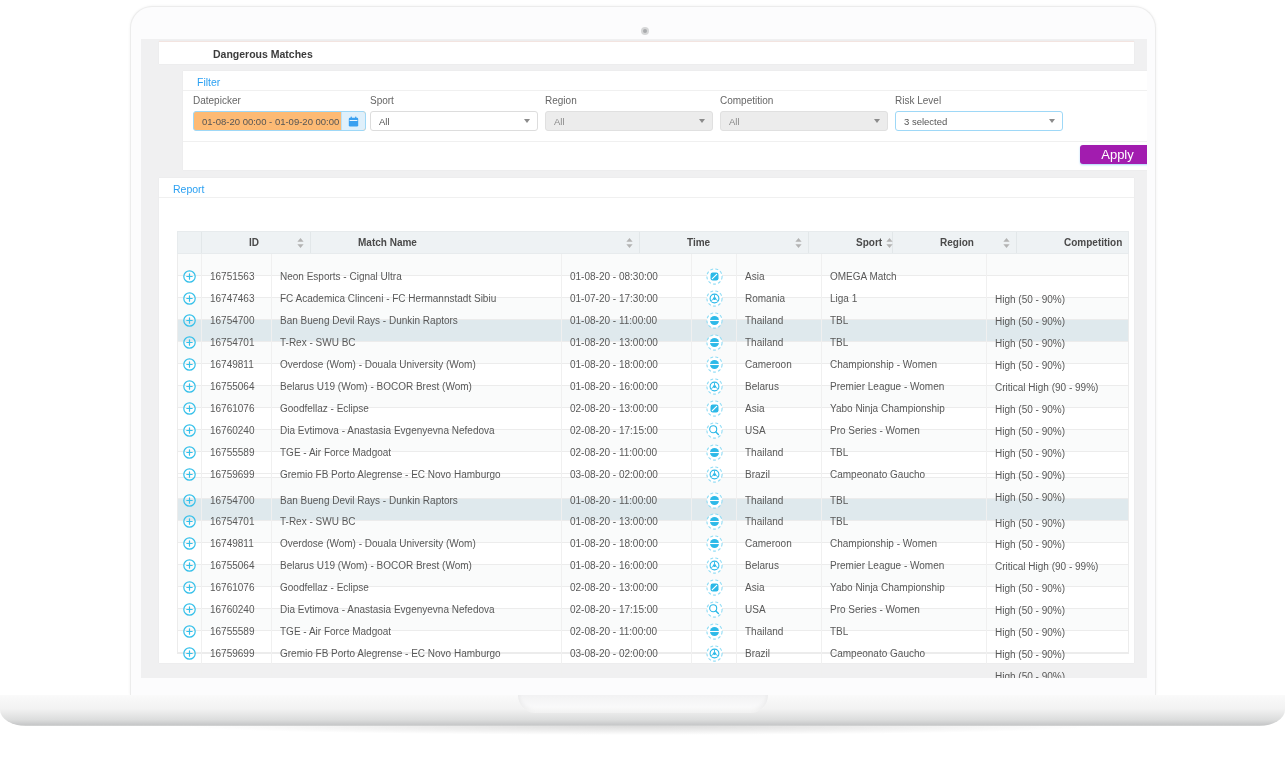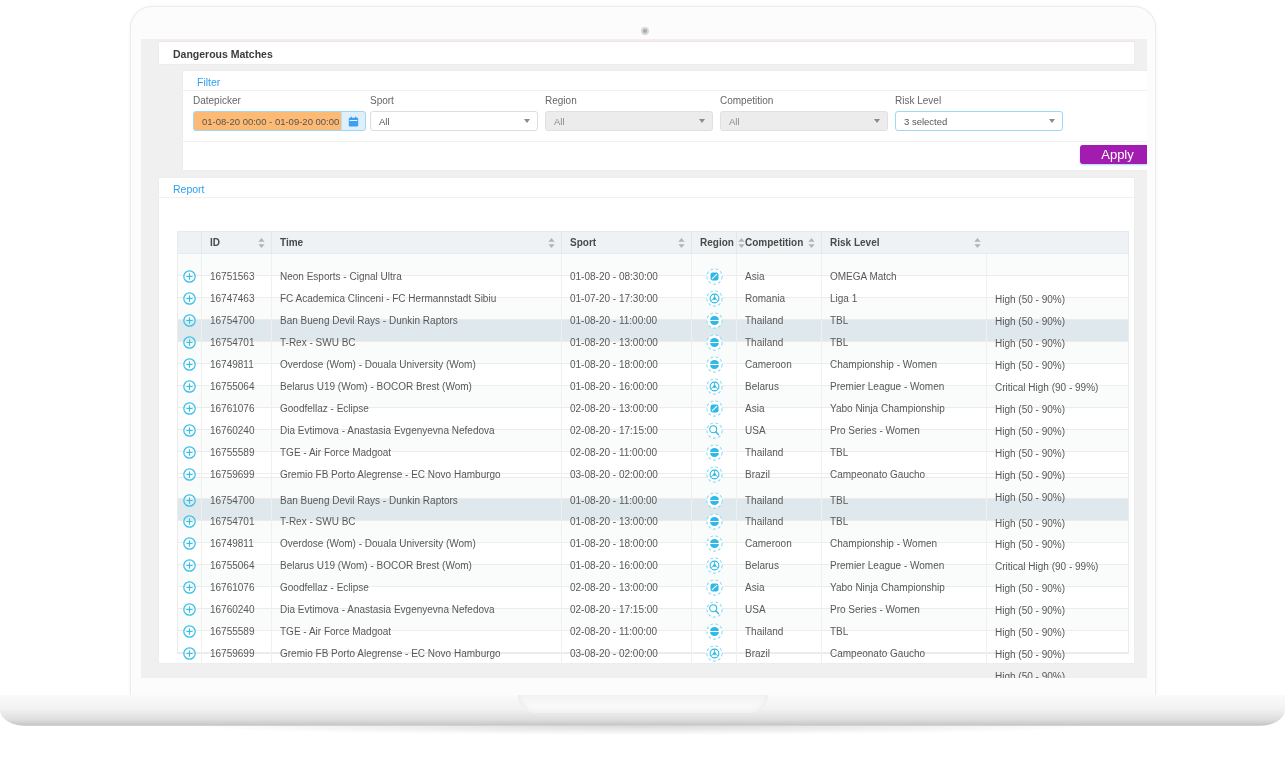--- a/index.html
+++ b/index.html
@@ -22,21 +22,21 @@
     background:linear-gradient(180deg,#fafafa 0%,#f2f2f2 45%,#dcdddd 80%,#c7c8c9 96%,#d7d8d8 100%);
     border-radius:0 0 26px 26px / 0 0 16px 16px; }
   .base-notch { position:absolute; left:518px; top:0; width:250px; height:18px;
     background:linear-gradient(180deg,#f2f2f3,#fdfdfd);
     border-radius:0 0 18px 18px; box-shadow:inset 0 -3px 4px rgba(0,0,0,.05); }
   .base-shadow { position:absolute; top:31px; left:30px; right:30px; height:12px;
     background:radial-gradient(ellipse 50% 100% at 50% 0, rgba(0,0,0,.14), rgba(0,0,0,0) 75%); }
 
   
   .card { position:absolute; left:18px; width:975px; background:#fff;
-    box-shadow:0 0 1px rgba(0,0,0,.08); }
+    box-shadow:0 0 1px rgba(0,0,0,.08);padding-left:40px; }
   .titlebar { top:2px; height:23px; border-top:1px solid #f3e4e0; }
   .titlebar .app-title { padding:6px 0 0 14px; font-size:10.5px; font-weight:700; color:#3c3c3c; }
 
   .filter-card { top:32px; height:99px;margin-left:24px; }
   .report-card { top:139px; height:485px;text-decoration:underline; }
 
   .section-label { position:absolute; left:14px; top:5px; font-size:10.5px; color:#2ba0f2; }
   .section-rule { position:absolute; left:0; right:0; top:19px; border-bottom:1px solid #f0f0f0; }
 
   
@@ -66,21 +66,21 @@
   .apply-btn { position:absolute; left:897px; top:74px; width:75px; height:19px;
     background:#a21caf; color:#fff; font-size:13px; border:none; border-radius:3px;
     text-align:center; line-height:19px; cursor:pointer;
     box-shadow:0 1px 2px rgba(43,155,242,.4); }
 
   
   .table { position:absolute; left:18px; top:53px; width:952px; font-size:10px; color:#595959; }
   .trow { display:grid; grid-template-columns:24px 70px 290px 130px 45px 85px 165px 143px;
     align-items:center; }
   .thead { background:#eef2f4; height:23px; color:#4a4a4a; font-weight:700;
-    border:1px solid #e7ebed; }
+    border:1px solid #e7ebed;gap:39px; }
   .th { display:flex; align-items:center; justify-content:space-between;
     padding:0 6px 0 8px; height:100%; border-right:1px solid #e2e7e9; cursor:pointer; }
   .th:last-child { border-right:none; }
   .th.empty { cursor:default; }
   .row { height:22px; border-bottom:1px solid #ececec; background:#fff; cursor:pointer; }
   .row:nth-child(odd) { background:#fafbfb; }
   .row.hl { background:#dfe9ed; }
   .row.gap { margin-top:3px; border-top:1px solid #ececec; }
   .cell { padding-left:8px; height:100%; display:flex; align-items:center;
     border-right:1px solid #f0f0f0; overflow:hidden; white-space:nowrap; }
@@ -165,20 +165,27 @@
         <div class="trow thead">
             <div class="th empty"></div>
             <div class="th">
               <span>ID</span>
               <svg width="7" height="10" viewBox="0 0 7 10" class="sort-glyph">
     <path d="M3.5 0 L6.6 3.8 L0.4 3.8 Z" fill="#b3b3b3"></path>
     <path d="M0.4 6.2 L6.6 6.2 L3.5 10 Z" fill="#b3b3b3"></path>
   </svg>
             </div>
             <div class="th">
+              <span>Match Name</span>
+              <svg width="7" height="10" viewBox="0 0 7 10" class="sort-glyph">
+    <path d="M3.5 0 L6.6 3.8 L0.4 3.8 Z" fill="#b3b3b3"></path>
+    <path d="M0.4 6.2 L6.6 6.2 L3.5 10 Z" fill="#b3b3b3"></path>
+  </svg>
+            </div>
+            <div class="th">
               <span>Time</span>
               <svg width="7" height="10" viewBox="0 0 7 10" class="sort-glyph">
     <path d="M3.5 0 L6.6 3.8 L0.4 3.8 Z" fill="#b3b3b3"></path>
     <path d="M0.4 6.2 L6.6 6.2 L3.5 10 Z" fill="#b3b3b3"></path>
   </svg>
             </div>
             <div class="th">
               <span>Sport</span>
               <svg width="7" height="10" viewBox="0 0 7 10" class="sort-glyph">
     <path d="M3.5 0 L6.6 3.8 L0.4 3.8 Z" fill="#b3b3b3"></path>

